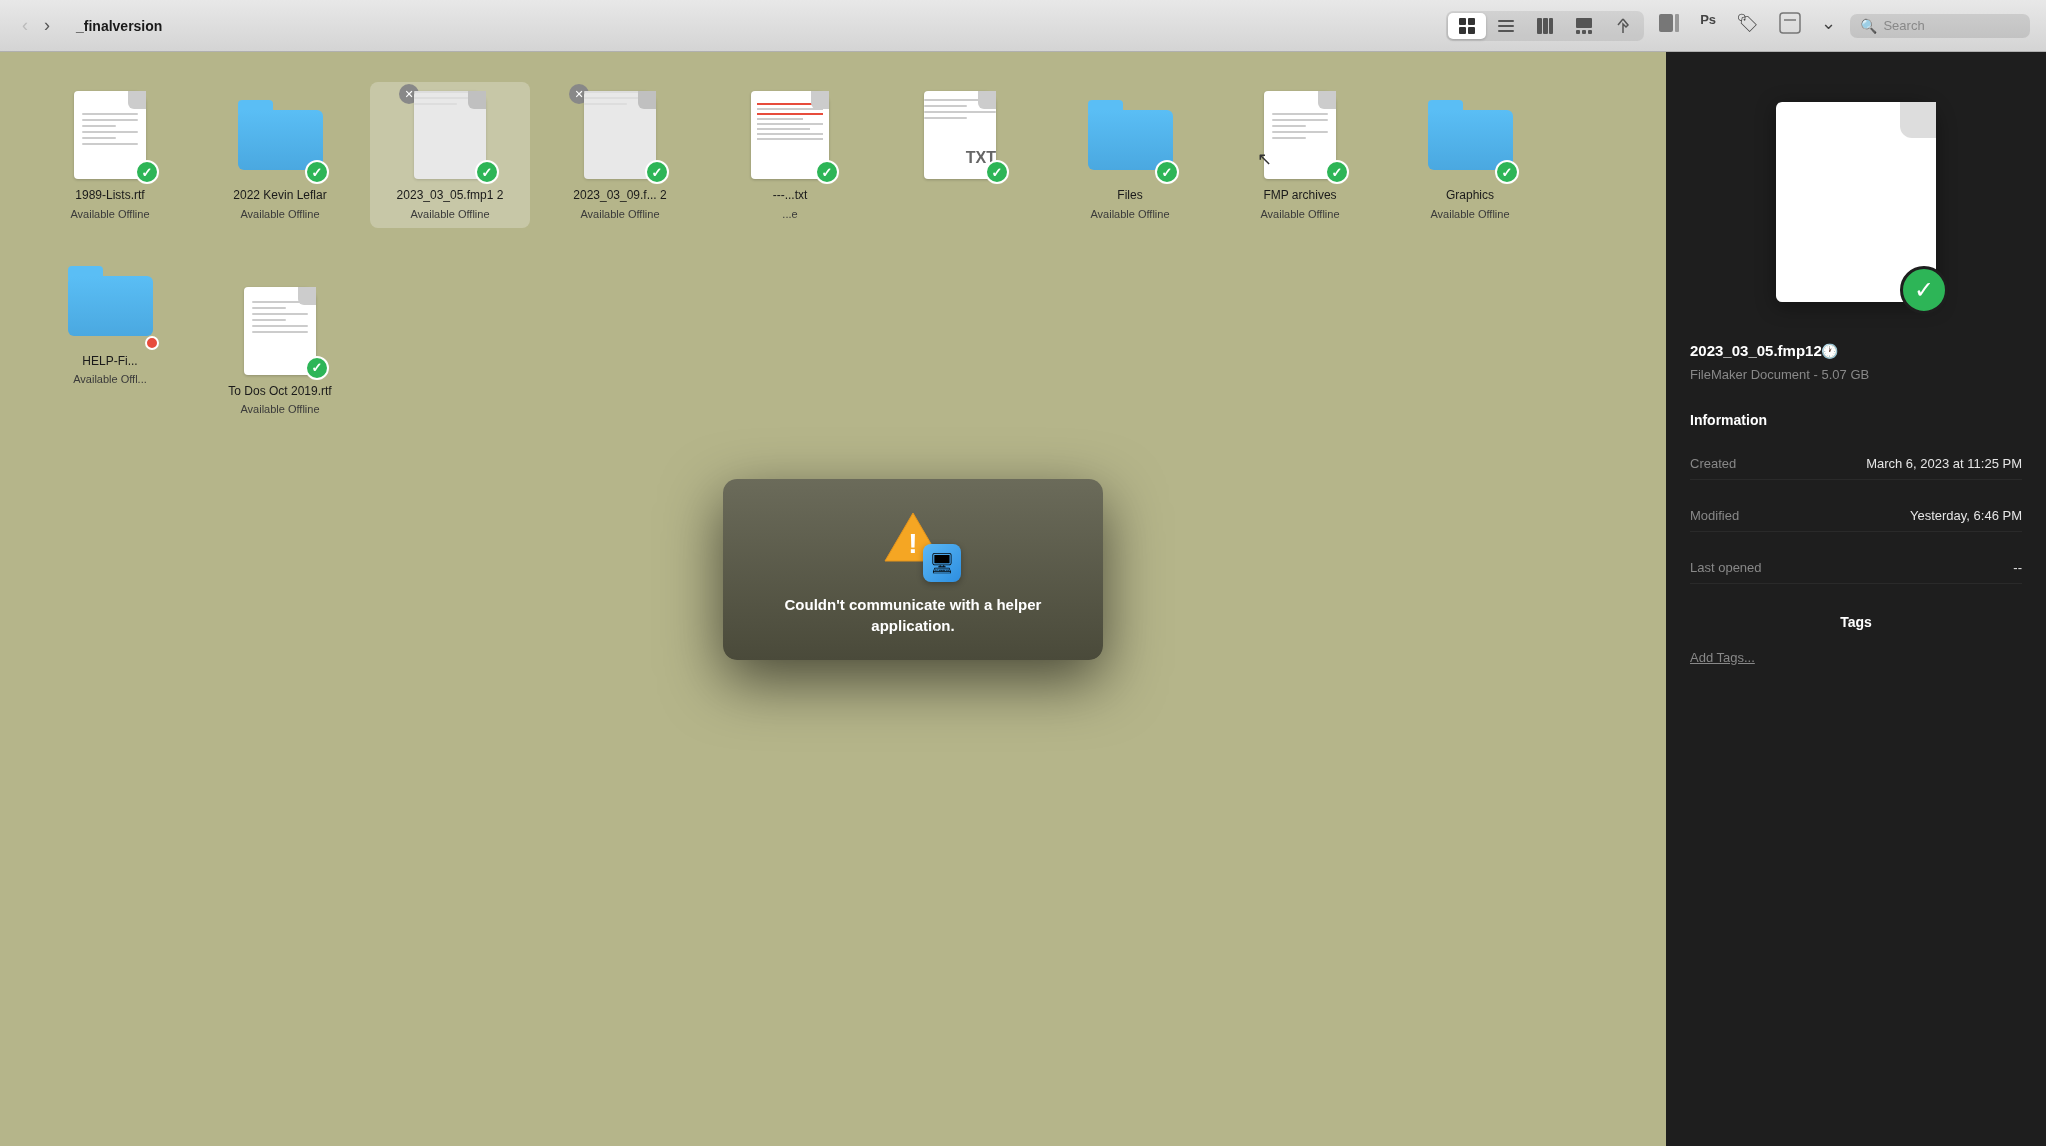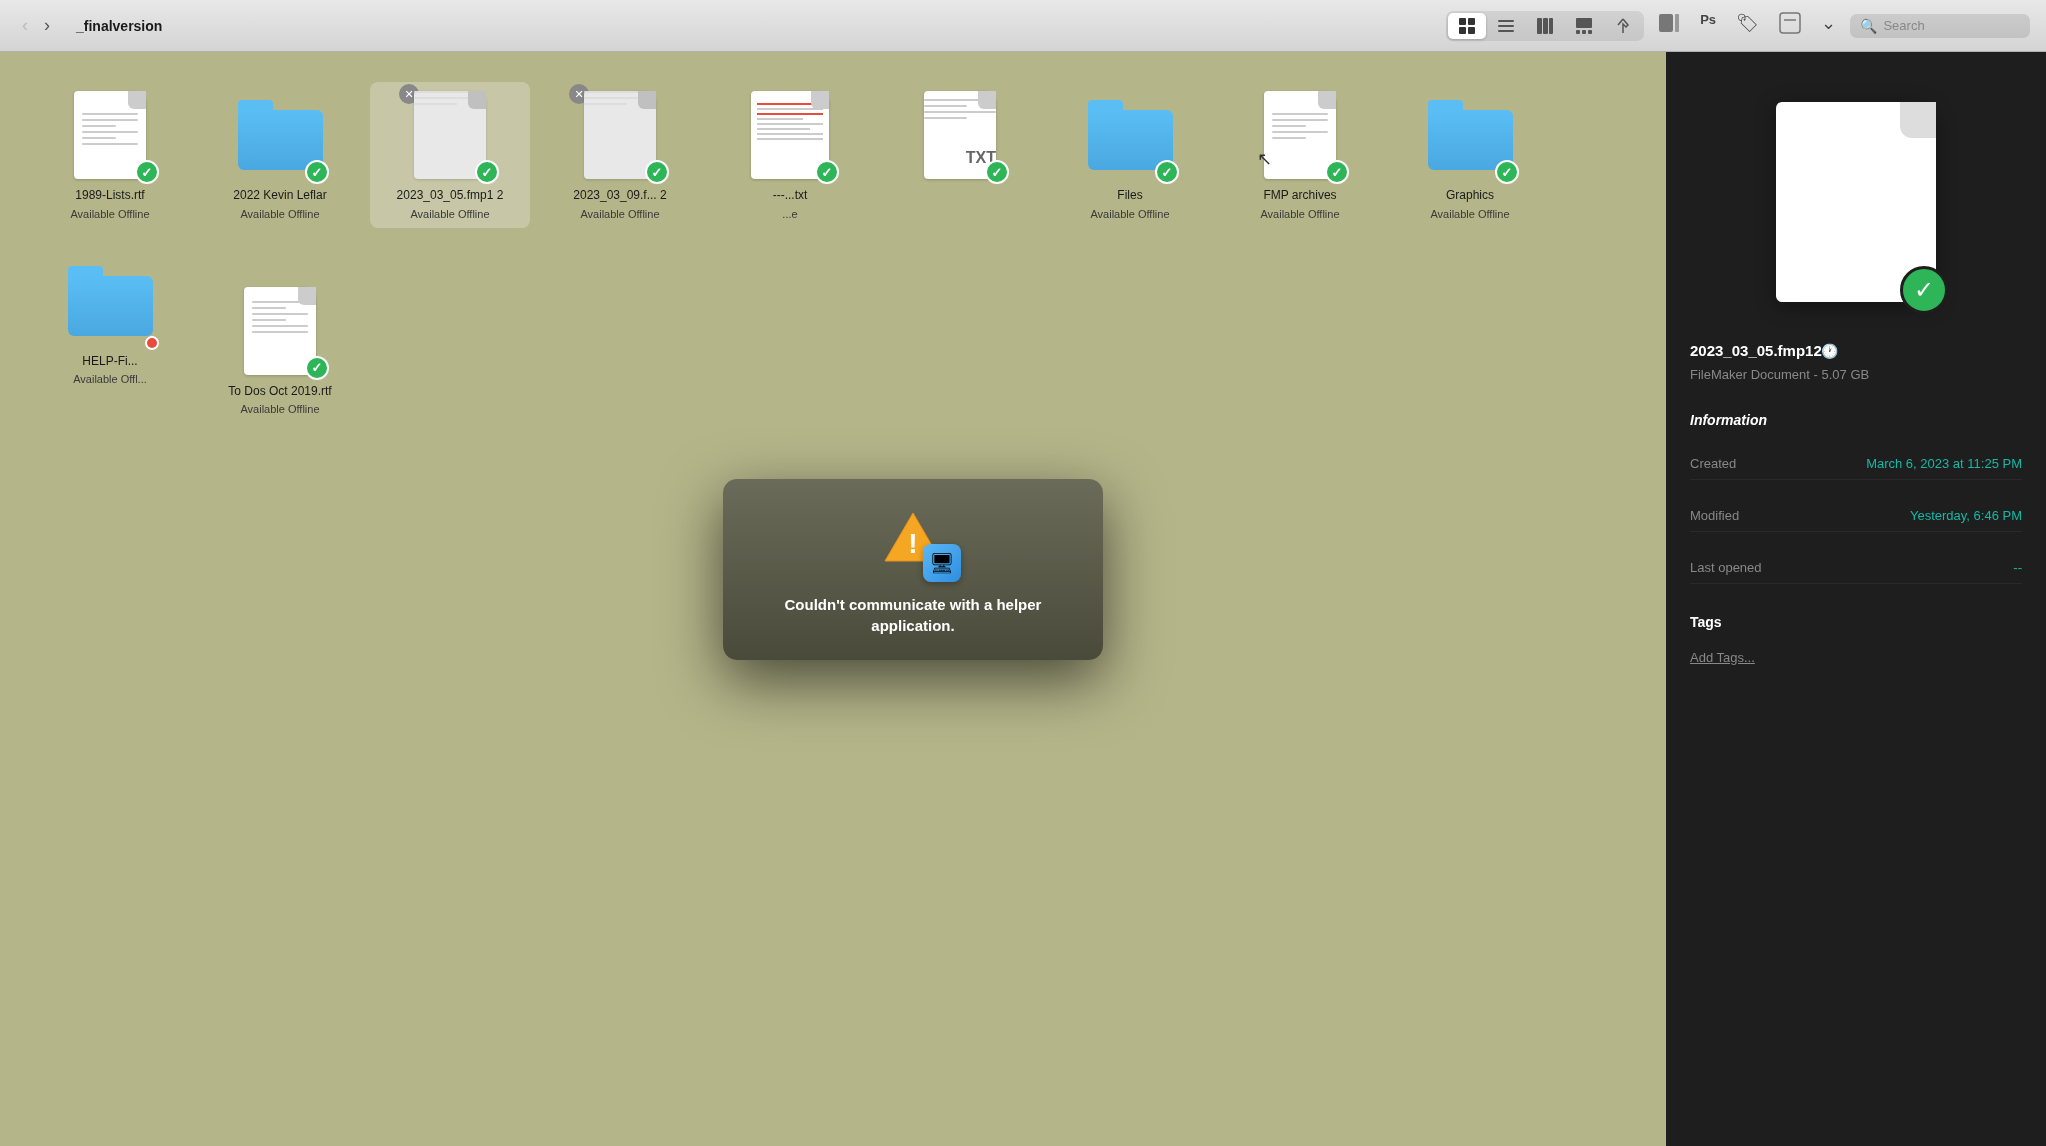--- a/index.html
+++ b/index.html
@@ -413,42 +413,42 @@
     .preview-filetype {
       font-size: 13px;
       color: #888;
       margin-top: -12px;
     }
     .preview-section-title {
       font-size: 14px;
       font-weight: 600;
       color: white;
       margin-top: 10px;
-      font-style: italic;
     }
     .preview-info-row {
       display: flex;
       justify-content: space-between;
       align-items: baseline;
       border-bottom: 1px solid #2a2a2a;
       padding: 8px 0;
     }
     .preview-info-label {
       font-size: 13px;
       color: #888;
     }
     .preview-info-value {
       font-size: 13px;
-      color: #14b8a6;
+      color: #e5e5e5;
     }
     .preview-tags-title {
       font-size: 14px;
       font-weight: 600;
       color: white;
       margin-top: 10px;
+      text-align: center;
     }
     .preview-tags-add {
       font-size: 13px;
       color: #888;
       text-decoration: underline;
     }
     .clock-icon {
       font-size: 14px;
       color: #888;
     }

